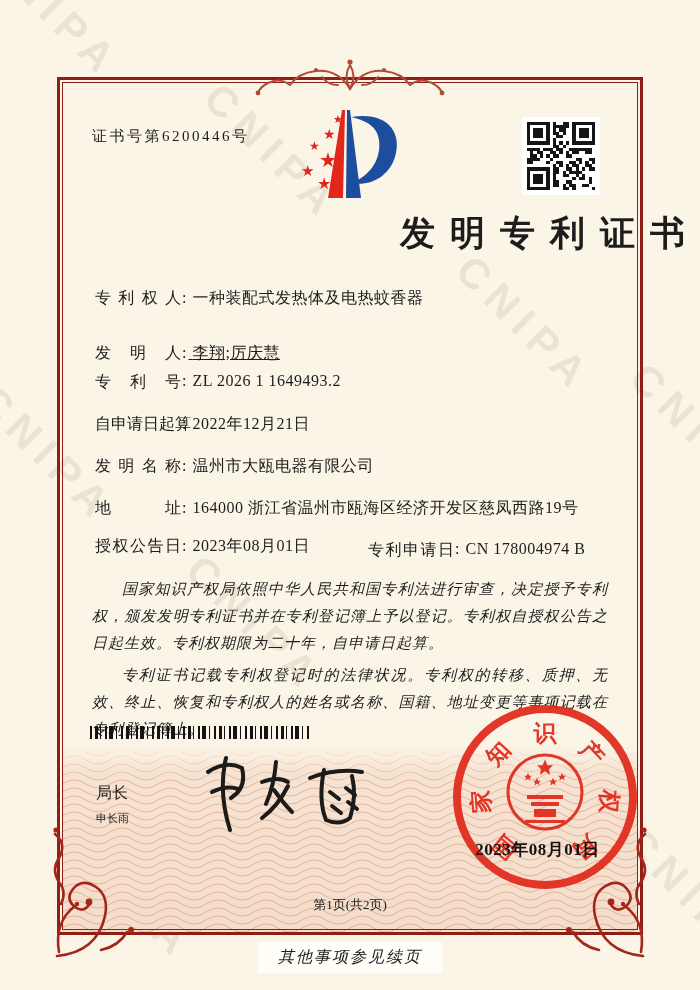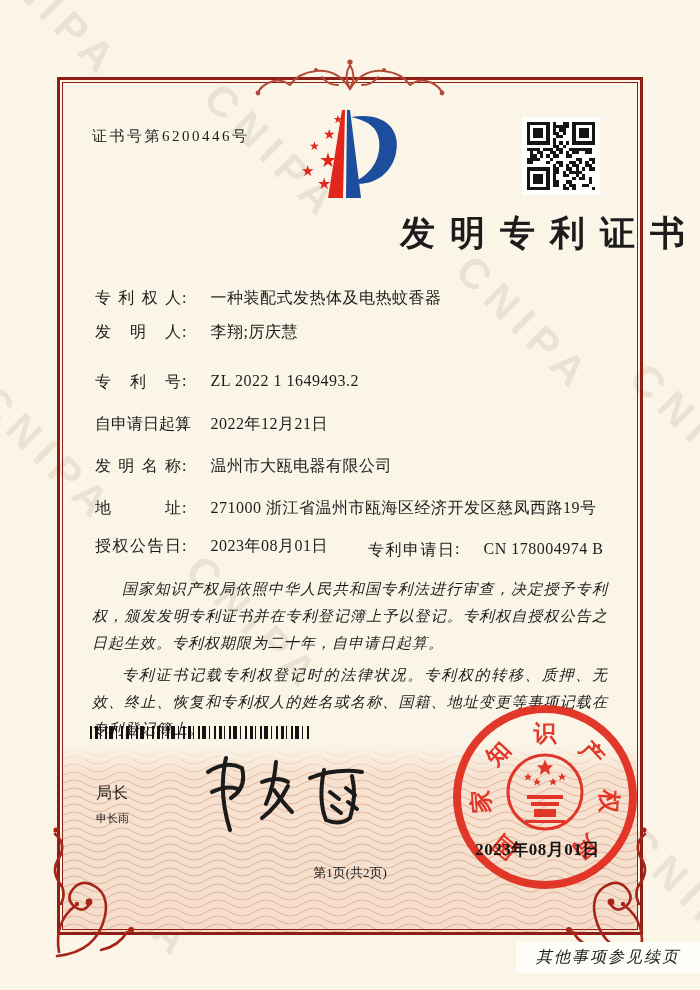--- a/index.html
+++ b/index.html
@@ -27,21 +27,21 @@
   .qr-box{position:absolute;left:522px;top:117px;width:78px;height:78px;background:#fff;}
   .qr-box svg{position:absolute;left:5px;top:5px;width:68px;height:68px;}
   .title{position:absolute;left:0;right:0;top:210px;text-align:right;font-size:35px;
          font-weight:bold;letter-spacing:15px;text-indent:15px;}
   
   .fields{position:absolute;left:95px;top:288px;width:512px;font-size:16px;}
   .frow{position:absolute;left:0;white-space:nowrap;}
   .flabel{display:inline-block;width:86px;text-align:justify;text-align-last:justify;
           -moz-text-align-last:justify;vertical-align:top;}
   .fcolon{display:inline-block;margin:0 2px 0 1px;}
-  .fvalue{letter-spacing:0.5px;margin-left:18px;}
+  .fvalue{letter-spacing:0.5px;}
   .frow2{position:absolute;white-space:nowrap;}
   
   .legal{position:absolute;left:92px;top:576px;width:516px;font-size:15px;
          font-style:italic;line-height:27px;text-align:justify;letter-spacing:1px;}
   .legal p{margin:0;text-indent:2em;}
   .legal p + p{margin-top:5px;}
   
   .barcode{position:absolute;left:90px;top:726px;width:222px;height:13px;
     background:repeating-linear-gradient(90deg,
       #141414 0 2px, transparent 2px 5px,
@@ -57,22 +57,22 @@
   .signature{position:absolute;left:192px;top:744px;width:192px;height:96px;}
   
   .seal{position:absolute;left:453px;top:705px;width:184px;height:184px;opacity:0.93;}
   .seal-ring{position:absolute;inset:0;border:8px solid #e02a1c;border-radius:50%;}
   .seal-char{position:absolute;left:50%;top:50%;font-size:23px;font-weight:bold;
       color:#e02a1c;font-family:"Liberation Serif", serif;}
   .emblem{position:absolute;left:52px;top:42px;width:80px;height:90px;}
   .seal-date{position:absolute;left:455px;top:838px;width:165px;text-align:center;
       font-size:17px;font-weight:bold;color:#141414;letter-spacing:0.5px;}
   
-  .page-num{position:absolute;left:0;right:0;top:864px;text-align:center;font-size:13px;}
-  .cont-note{position:absolute;left:0;right:0;top:942px;text-align:right;}
+  .page-num{position:absolute;left:0;right:0;top:896px;text-align:center;font-size:13px;}
+  .cont-note{position:absolute;left:0;right:0;top:942px;text-align:center;}
   .cont-note span{display:inline-block;background:#fffdf8;padding:5px 20px;
       font-size:16px;font-style:italic;letter-spacing:2px;}
   
   .orn-top{position:absolute;left:252px;top:55px;width:196px;height:42px;}
   .orn-bl{position:absolute;left:49px;top:824px;width:96px;height:138px;}
   .orn-br{position:absolute;left:555px;top:824px;width:96px;height:138px;transform:scaleX(-1);}
 </style>
 </head>
 <body>
 
@@ -327,39 +327,39 @@
       </svg>
   </div>
 
   <div class="title">发明专利证书</div>
 
   <div class="fields">
     <div class="frow" style="top:0px;">
       <span class="flabel">专利权人</span><span class="fcolon">:</span>
       <span class="fvalue">一种装配式发热体及电热蚊香器</span>
     </div>
-    <div class="frow" style="top:34px;">
+    <div class="frow" style="top:55px;text-decoration:underline;">
       <span class="flabel">发明人</span><span class="fcolon">:</span>
       <span class="fvalue">李翔;厉庆慧</span>
     </div>
     <div class="frow" style="top:84px;">
       <span class="flabel">专利号</span><span class="fcolon">:</span>
-      <span class="fvalue">ZL 2022 1 1649493.2</span>
+      <span class="fvalue">ZL 2026 1 1649493.2</span>
     </div>
     <div class="frow" style="top:126px;">
       <span class="flabel">自申请日起算</span><span class="fcolon">:</span>
       <span class="fvalue">2022年12月21日</span>
     </div>
     <div class="frow" style="top:168px;">
       <span class="flabel">发明名称</span><span class="fcolon">:</span>
       <span class="fvalue">温州市大瓯电器有限公司</span>
     </div>
     <div class="frow" style="top:210px;">
       <span class="flabel">地址</span><span class="fcolon">:</span>
-      <span class="fvalue">271000 浙江省温州市瓯海区经济开发区慈凤西路19号</span>
+      <span class="fvalue">164000 浙江省温州市瓯海区经济开发区慈凤西路19号</span>
     </div>
     <div class="frow" style="top:248px;">
       <span class="flabel">授权公告日</span><span class="fcolon">:</span>
       <span class="fvalue">2023年08月01日</span>
     </div>
     <div class="frow2" style="left:273px;top:252px;">
       <span class="flabel">专利申请日</span><span class="fcolon">:</span>
       <span class="fvalue">CN 178004974 B</span>
     </div>
   </div>

